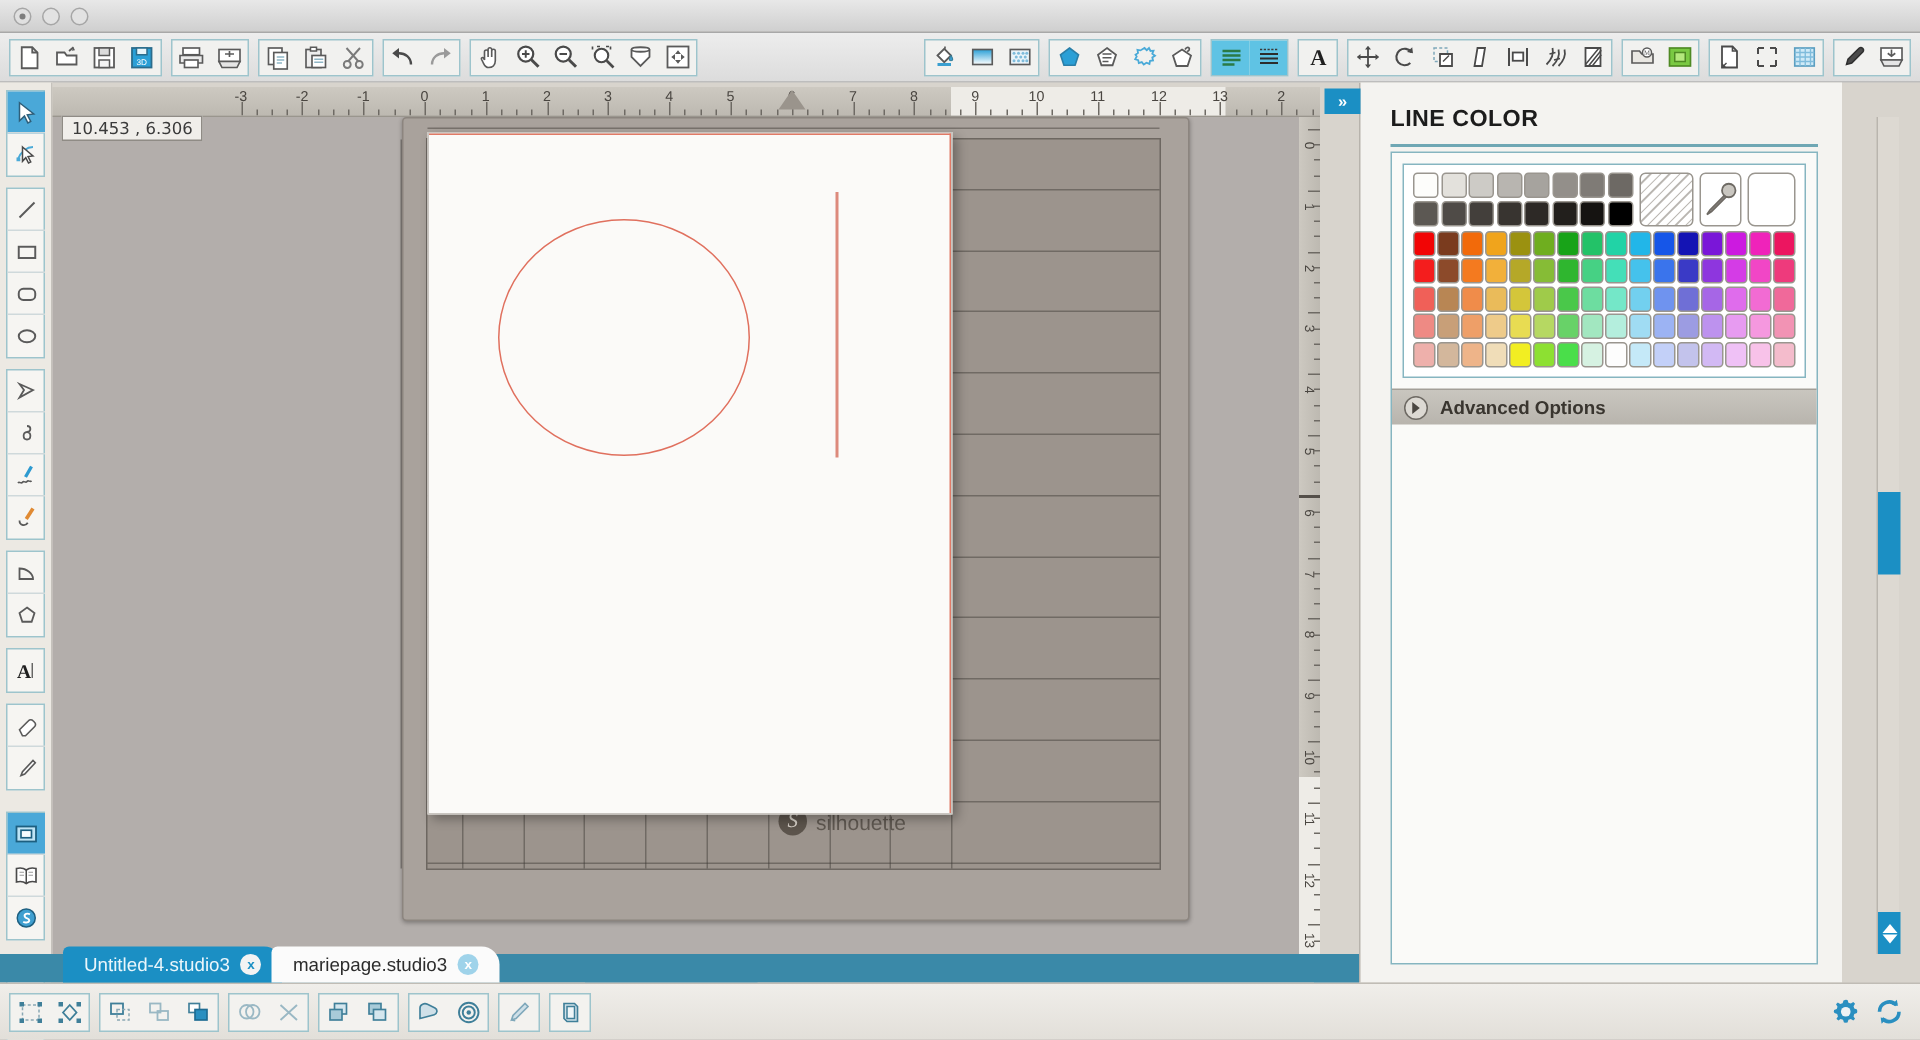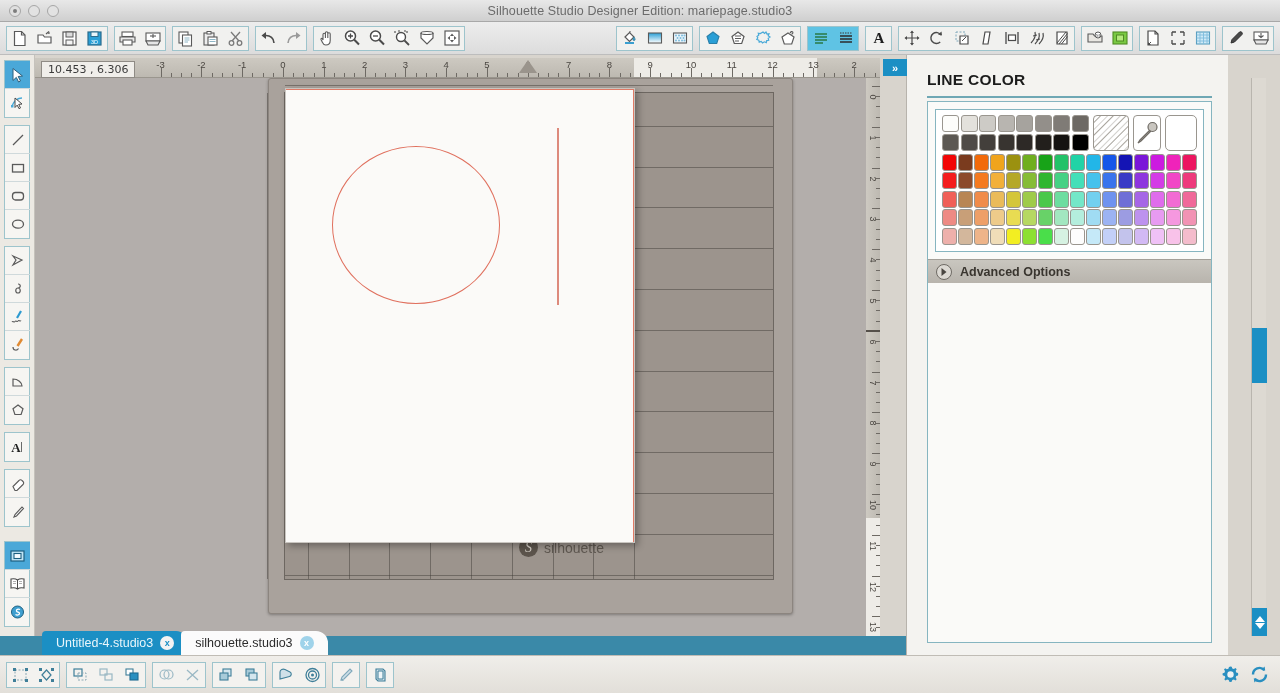--- a/index.html
+++ b/index.html
@@ -95,21 +95,21 @@
   }
   .vruler .seg-light { position: absolute; left: 0; width: 14px; background: #eeece7; }
   .vtick { position: absolute; right: 0; height: 1px; background: #6e6a64; }
   .vtick.maj { width: 8px; }
   .vtick.min { width: 4px; }
   .vlabel {
     position: absolute; right: 2px; font-size: 9px; color: #4a4641;
     writing-mode: vertical-rl; transform: translateY(-50%);
   }
   .coord-box {
-    position: absolute; left: 41px; top: 61px; z-index: 7;
+    position: absolute; left: 41px; top: 77px; z-index: 7;
     background: #f0eeea; border: 1px solid #8f8b85;
     font-size: 11px; color: #3b3b3b; padding: 1px 6px;
     font-family: "DejaVu Sans", sans-serif;
   }
   .ruler-corner {
     position: absolute; left: 35px; top: 58px; width: 6px; height: 20px;
     background: #cdc9c1;
   }
 
   
@@ -302,21 +302,20 @@
 <body>
 
 <div id="app">
 
   <div class="titlebar">
     <div class="traffic">
       <div class="dot close"></div>
       <div class="dot"></div>
       <div class="dot"></div>
     </div>
-    <div class="title-text">Silhouette Studio Designer Edition: mariepage.studio3</div>
   </div>
 
   <div class="toolbar">
 
     <div class="tb-group">
       <div class="tbtn">
         <svg width="17" height="17" viewBox="0 0 17 17">
             <path d="M3.5 1.5h7l3.5 3.5v10.5h-10.5z" fill="#fff" stroke="#5a5a5a" stroke-width="1.2"></path>
             <path d="M10.5 1.5v3.5h3.5" fill="none" stroke="#5a5a5a" stroke-width="1.2"></path>
           </svg>
@@ -1008,21 +1007,21 @@
     </div>
   </div>
 
   <div class="tabbar"></div>
   <div class="tabs">
     <div class="tab inactive">
       <span>Untitled-4.studio3</span>
       <span class="tab-x">x</span>
     </div>
     <div class="tab active">
-      <span>silhouette.studio3</span>
+      <span>mariepage.studio3</span>
       <span class="tab-x">x</span>
     </div>
   </div>
 
   <div class="panel">
     <div class="panel-title">LINE COLOR</div>
     <div class="panel-rule"></div>
 
     <div class="panel-card">
 

